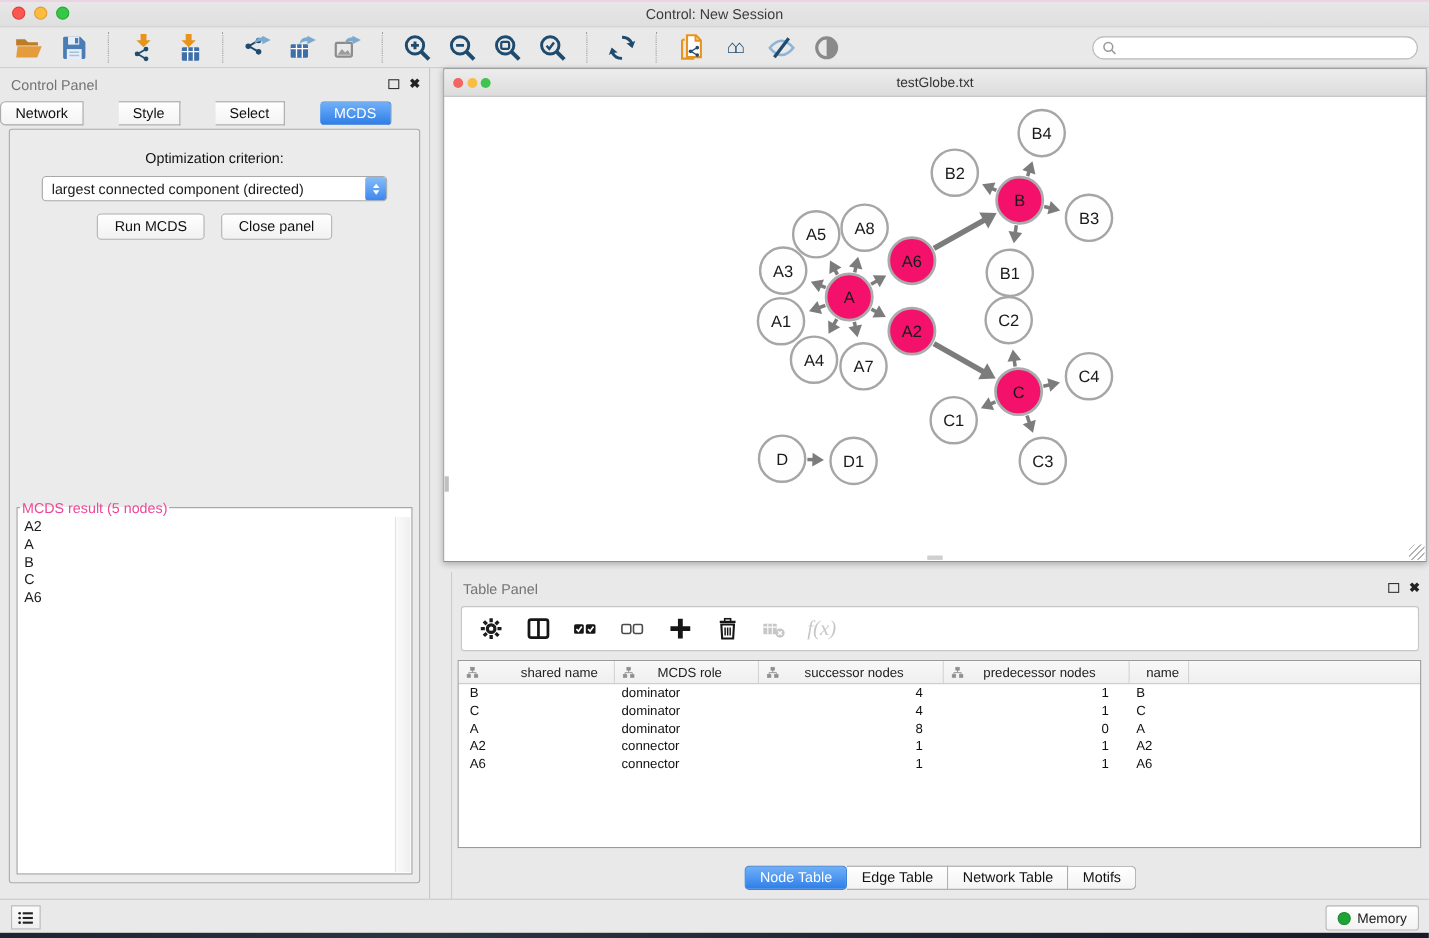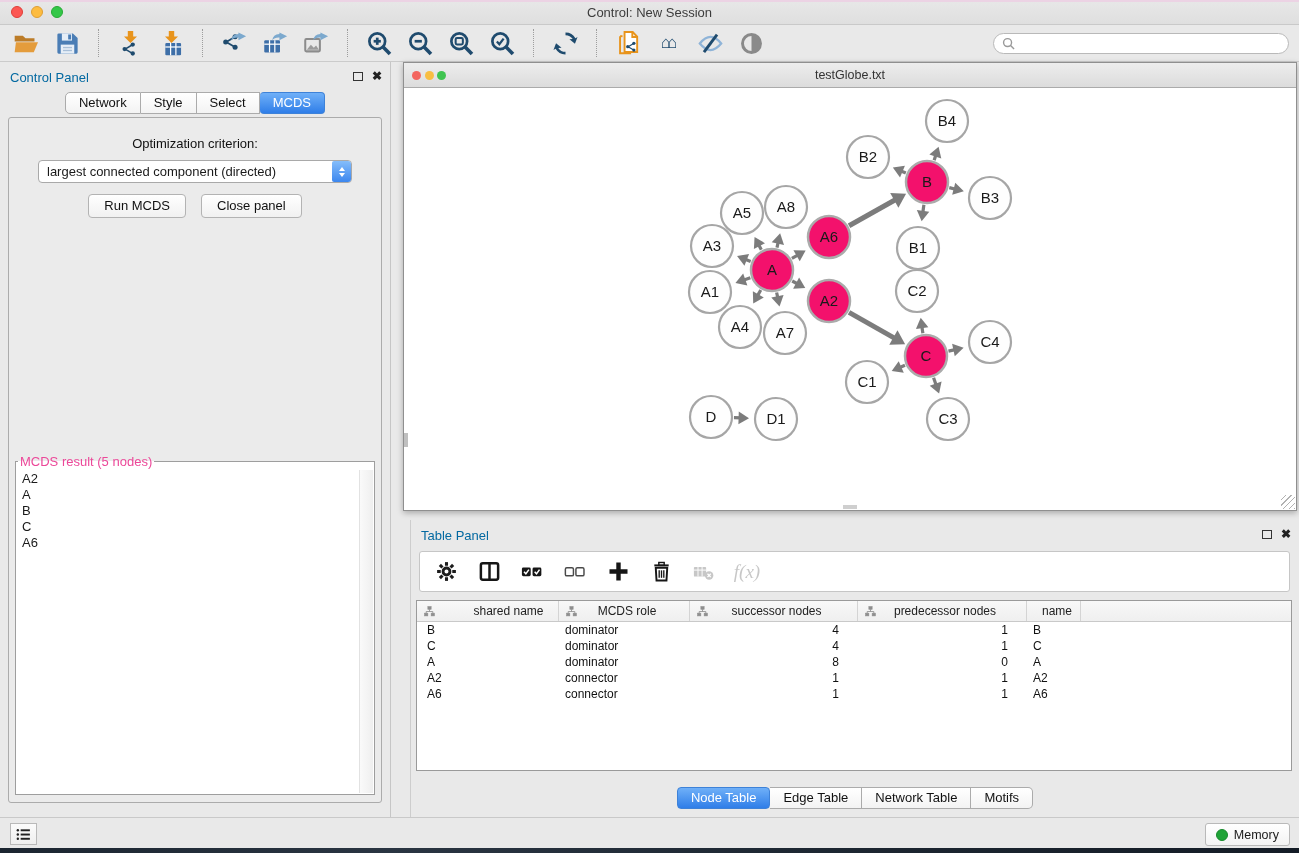--- a/index.html
+++ b/index.html
@@ -24,25 +24,25 @@
   .tbicon { width:32px; height:30px; display:flex; align-items:center; justify-content:center; cursor:default; }
   .tb-sep { width:1px; height:28px; border-left:1px dotted #9D9D9D; margin:0 6px; }
   .homes { font-size:17px; font-weight:bold; color:#1F4B6E; letter-spacing:-4px; padding-right:4px; }
   .searchbox { margin-left:auto; width:296px; height:21px; background:#fff; border:1px solid #B9B9B9;
     border-radius:11px; display:flex; align-items:center; padding:0 8px; gap:5px; }
   .searchbox input { border:none; outline:none; flex:1; font-size:12px; font-family:"Liberation Sans",sans-serif; background:transparent; }
 
   
   .control-panel { position:absolute; left:0; top:62px; width:391px; height:755px; background:#E9E9E9; border-right:1px solid #C6C6C6; }
   .panel-head { position:relative; height:30px; }
-  .panel-head .ptitle { position:absolute; left:10px; top:8px; font-size:13px; color:#0369a1; }
+  .panel-head .ptitle { position:absolute; left:10px; top:8px; font-size:13px; color:#737373; }
   .panel-btns { position:absolute; right:8px; top:9px; display:flex; gap:9px; align-items:center; }
   .float-glyph { width:10px; height:9px; border:1.6px solid #333; display:inline-block; }
   .close-glyph { font-size:12px; font-weight:bold; color:#222; line-height:10px; }
-  .tabbar { display:flex; justify-content:center; position:relative; z-index:2; }
+  .tabbar { display:flex; justify-content:flex-start; position:relative; z-index:2;gap:32px; }
   .tab { background:linear-gradient(#FFFFFF,#F3F3F3); border:1px solid #ABABAB; border-left:none;
     padding:2px 13px 3px; font-size:13px; color:#111; cursor:default; }
   .tab:first-child { border-left:1px solid #ABABAB; border-radius:5px 0 0 5px; }
   .tab:last-child { border-radius:0 5px 5px 0; }
   .tab.active { background:linear-gradient(#6FB0F8,#2F7EE8); color:#fff; border-color:#3E82D8; border-radius:4px; }
   .cp-box { position:absolute; left:8px; right:8px; top:55px; bottom:14px;
     border:1px solid #ABABAB; border-radius:3px; background:#EBEBEB; }
   .opt-label { text-align:center; margin-top:18px; font-size:13px; color:#111; }
   .dropdown { width:314px; height:23px; margin:9px auto 0; background:#fff; border:1px solid #A9A9A9;
     border-radius:4px; display:flex; align-items:center; }

